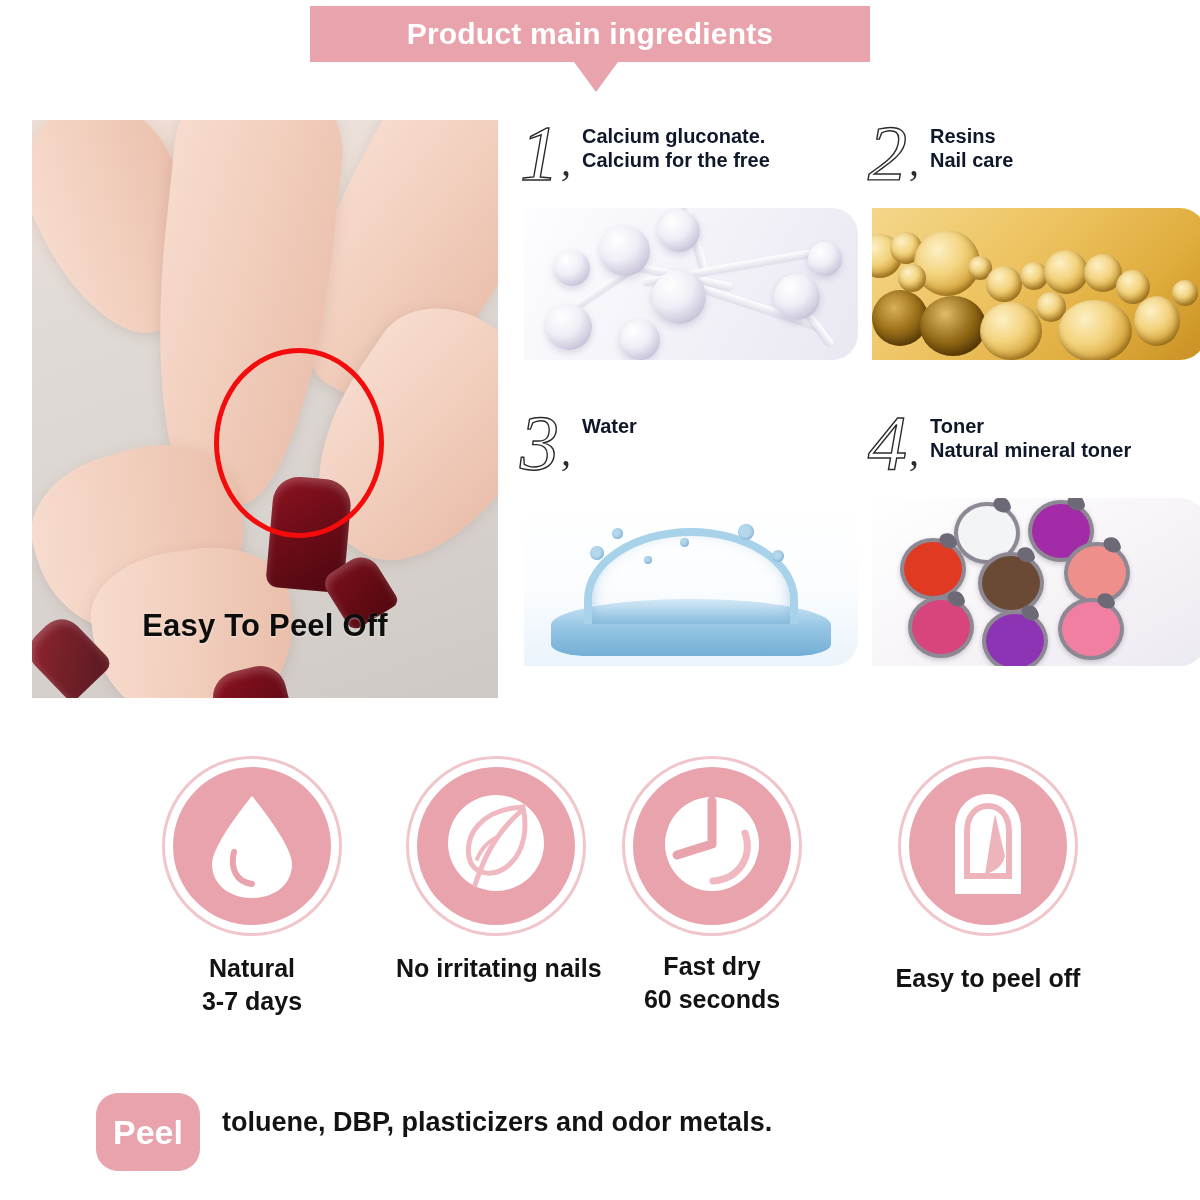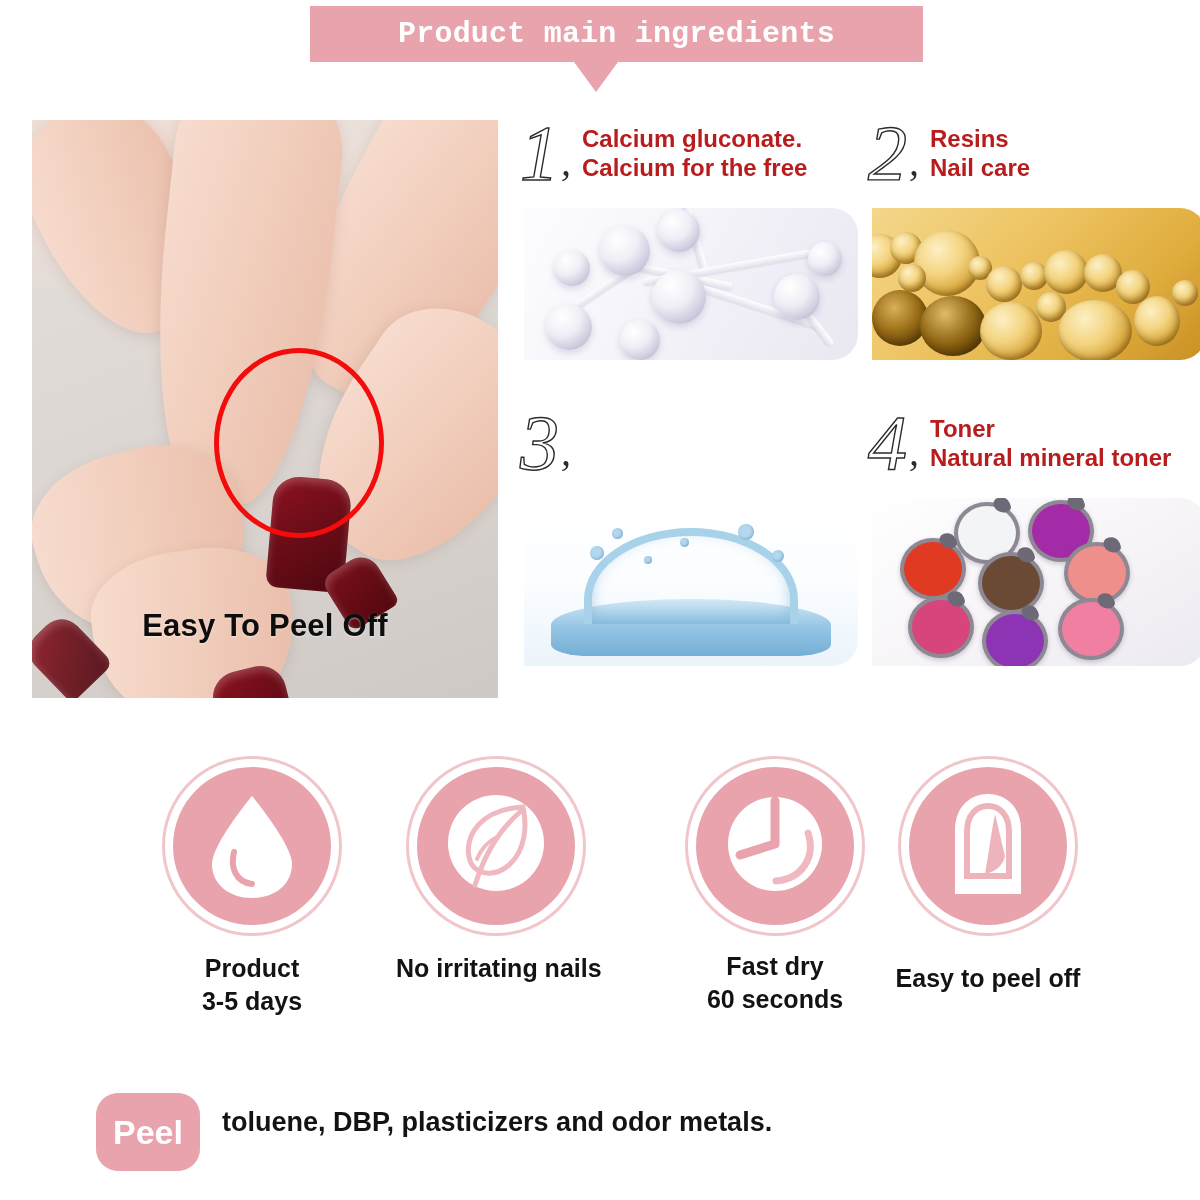--- a/index.html
+++ b/index.html
@@ -14,27 +14,26 @@
     overflow: hidden;
     font-family: "Liberation Sans", sans-serif;
     -webkit-font-smoothing: antialiased;
   }
 
   
   #header-banner {
     position: absolute;
     left: 310px;
     top: 6px;
-    width: 613px;
+    width: 560px;
     height: 56px;
     background: #e8a3ac;
     display: flex;
     align-items: center;
     justify-content: center;
-    font-family: Liberation Mono, monospace;
   }
   #header-banner .banner-text {
     color: #ffffff;
     font-size: 30px;
     font-weight: bold;
     letter-spacing: 0.2px;
     white-space: nowrap;
   }
   #banner-tail {
     position: absolute;
@@ -193,23 +192,23 @@
     color: #2b2b2b;
     -webkit-text-stroke: 0;
   }
   .ing-lines {
     position: absolute;
     left: 62px;
     top: 6px;
     right: -14px;
   }
   .ing-line {
-    font-size: 24px;
+    font-size: 20px;
     font-weight: bold;
-    color: #b91c1c;
+    color: #0f172a;
     line-height: 1.22;
     white-space: nowrap;
   }
   .ing-img {
     position: absolute;
     top: 90px;
     left: 4px;
     width: 334px;
     height: 152px;
     border-radius: 0 26px 26px 0;
@@ -302,21 +301,21 @@
   }
 
   
   .feature {
     position: absolute;
     width: 200px;
     text-align: center;
   }
   #feature-1 { left: 152px; top: 756px; }
   #feature-2 { left: 396px; top: 756px; }
-  #feature-3 { left: 675px; top: 756px; }
+  #feature-3 { left: 612px; top: 756px; }
   #feature-4 { left: 888px; top: 756px; }
 
   .feature-circle {
     position: relative;
     width: 180px;
     height: 180px;
     margin: 0 auto;
     border-radius: 50%;
     border: 3px solid #f0c6cb;
     box-sizing: border-box;
@@ -456,20 +455,21 @@
     <div class="resin-bub" style="left:244px;top:62px;width:34px;height:34px;"></div>
     <div class="resin-bub" style="left:262px;top:88px;width:46px;height:50px;"></div>
     <div class="resin-bub" style="left:300px;top:72px;width:26px;height:26px;"></div>
   </div>
 </div>
 
 <div class="ingredient" id="ingredient-3">
   <div class="ing-head">
     <span class="ing-num">3</span>
     <div class="ing-lines">
+      <div class="ing-line">Water</div>
     </div>
   </div>
   <div class="ing-img">
     <div class="water-bg"></div>
     <div class="water-pool"></div>
     <div class="water-crown"></div>
     <div class="water-drop-s" style="left:66px;top:48px;width:14px;height:14px;"></div>
     <div class="water-drop-s" style="left:88px;top:30px;width:11px;height:11px;"></div>
     <div class="water-drop-s" style="left:214px;top:26px;width:16px;height:16px;"></div>
     <div class="water-drop-s" style="left:248px;top:52px;width:12px;height:12px;"></div>
@@ -502,22 +502,22 @@
 <div class="feature" id="feature-1">
   <div class="feature-circle">
     <div class="feature-disc">
       <svg width="96" height="112" viewBox="0 0 96 112">
         <path d="M48 6 C48 6 88 54 88 74 C88 95 70 108 48 108 C26 108 8 95 8 74 C8 54 48 6 48 6 Z" fill="#ffffff"></path>
         <path d="M30 62 C26 78 32 92 48 94" fill="none" stroke="#e8a3ac" stroke-width="6" stroke-linecap="round"></path>
       </svg>
     </div>
   </div>
   <div class="feature-label">
-    <div>Product</div>
-    <div>3-5 days</div>
+    <div>Natural</div>
+    <div>3-7 days</div>
   </div>
 </div>
 
 <div class="feature" id="feature-2">
   <div class="feature-circle">
     <div class="feature-disc">
       <svg width="130" height="130" viewBox="0 0 130 130">
         <circle cx="65" cy="62" r="48" fill="#ffffff"></circle>
         <path d="M92 26 C50 28 34 54 38 76 C41 93 62 98 78 84 C95 69 96 44 92 26 Z" fill="none" stroke="#f0b9c1" stroke-width="5"></path>
         <path d="M90 30 C72 46 56 66 44 104" fill="none" stroke="#f0b9c1" stroke-width="5" stroke-linecap="round"></path>

